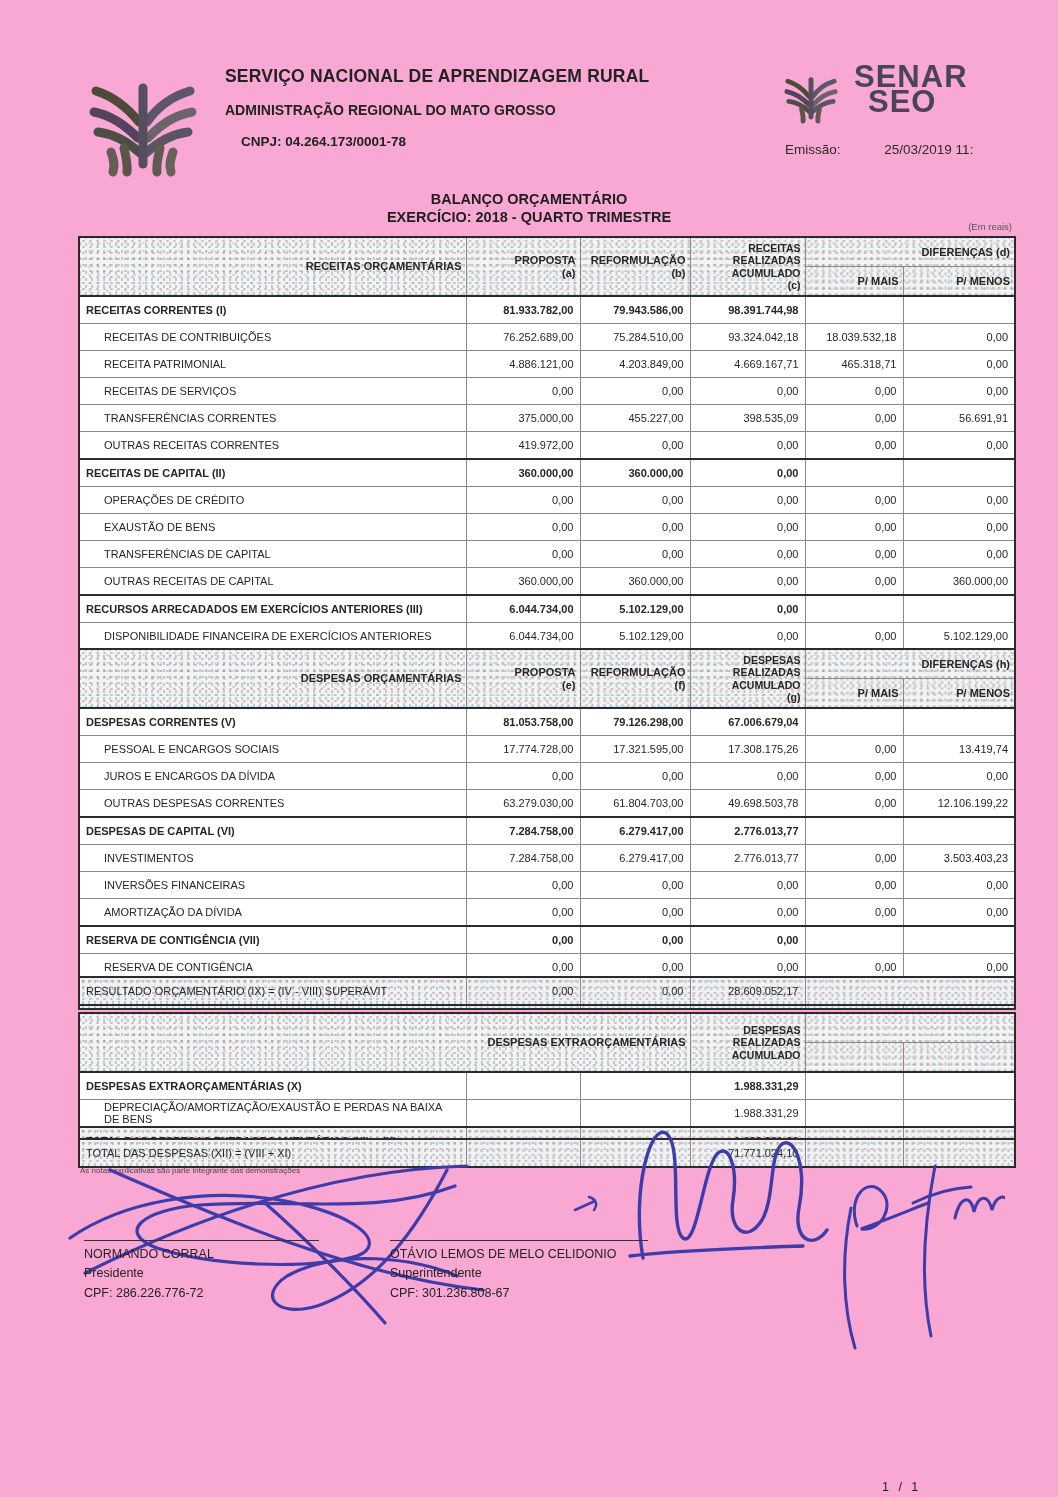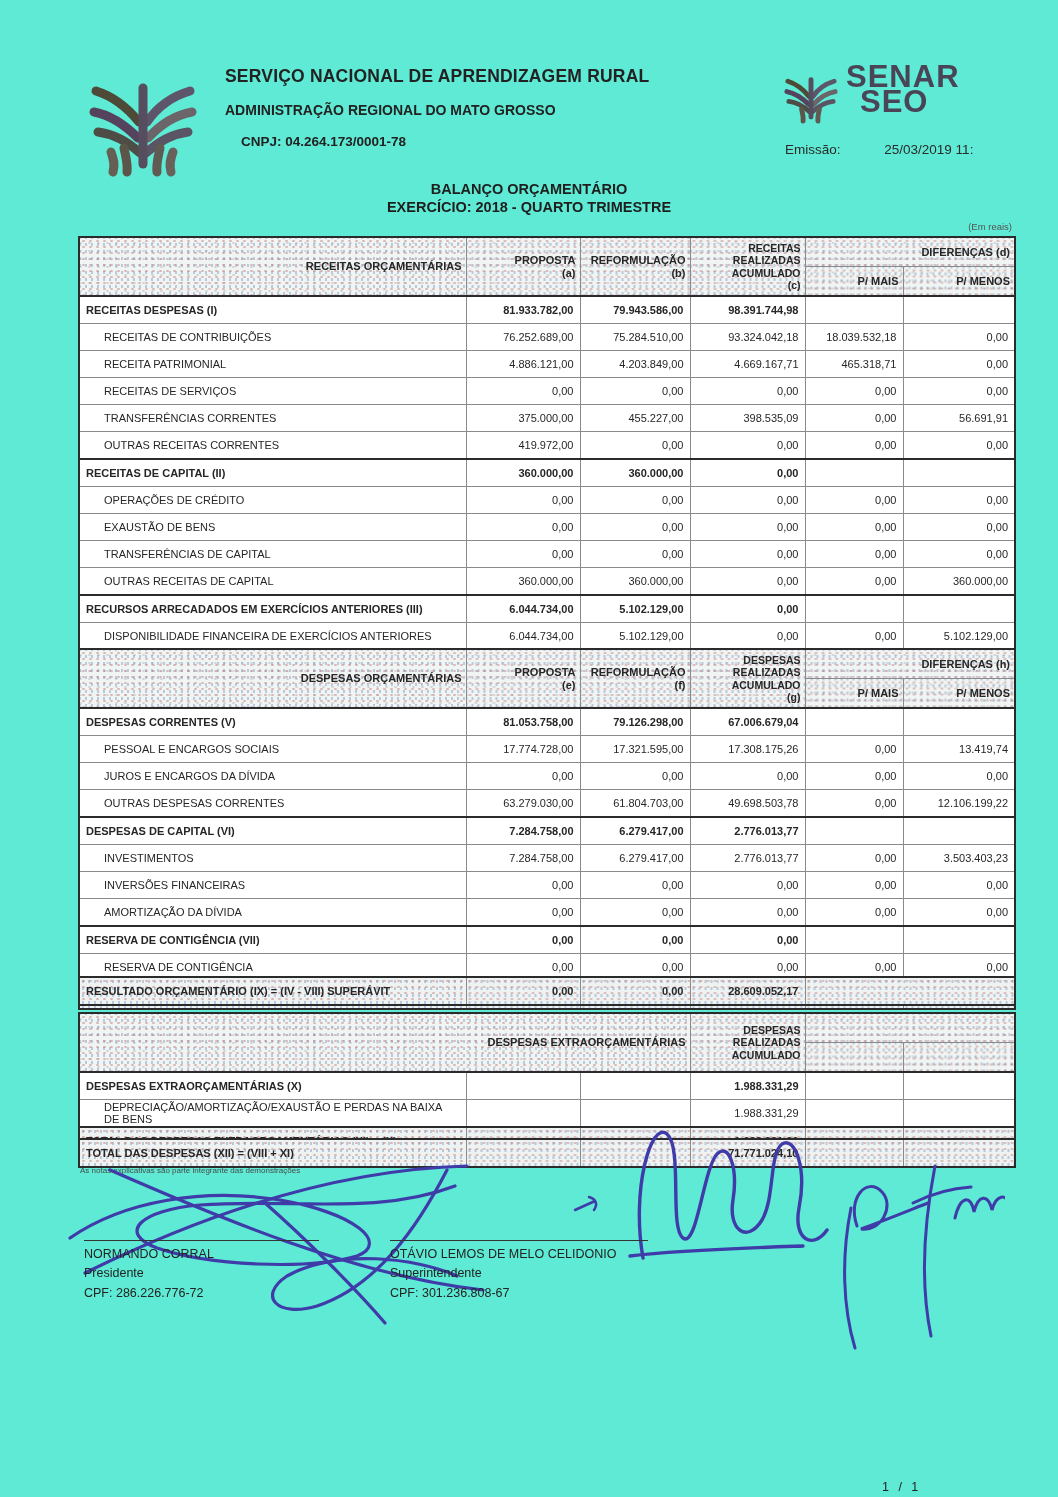--- a/index.html
+++ b/index.html
@@ -1,33 +1,33 @@
 <!DOCTYPE html>
 <html><head>
 <meta charset="utf-8">
 <style>
   html,body{margin:0;padding:0;background:#e8e8e8;}
   .page{
     position:relative;width:1058px;height:1497px;margin:0 auto;
-    background:#5eead4;overflow:hidden;
+    background:#f9a8d4;overflow:hidden;
     font-family:"Liberation Sans", sans-serif;color:#2e2e2e;
   }
   
   .logo-left{position:absolute;left:84px;top:60px;}
   .org-block{position:absolute;left:225px;top:66px;}
   .org-name{font-size:17.5px;font-weight:bold;letter-spacing:.2px;color:#222;}
   .org-region{font-size:14px;font-weight:bold;margin-top:15px;color:#222;}
   .org-cnpj{font-size:13.5px;font-weight:bold;margin-top:16px;color:#222;margin-left:16px;}
-  .logo-right{position:absolute;left:782px;top:64px;display:flex;align-items:flex-start;}
+  .logo-right{position:absolute;left:782px;top:64px;display:flex;align-items:flex-start;gap:8px;}
   .logo-right .senar-text{margin-left:6px;line-height:.82;font-weight:bold;color:#4a4457;}
   .senar-line1{font-size:31px;letter-spacing:1px;}
   .senar-line2{font-size:31px;letter-spacing:1px;margin-left:14px;}
   .emission{position:absolute;left:785px;top:142px;font-size:13.5px;color:#2a2a2a;}
   .emission .em-val{margin-left:40px;}
-  .doc-title{position:absolute;left:0;top:180px;width:100%;text-align:center;
+  .doc-title{position:absolute;left:0;top:190px;width:100%;text-align:center;
     font-size:14.5px;font-weight:bold;line-height:1.25;color:#1e1e1e;}
   .em-reais{position:absolute;right:46px;top:221px;font-size:9.5px;color:#555;}
   
   .tbl-wrap{position:absolute;left:78px;width:936px;}
   table{border-collapse:collapse;table-layout:fixed;width:936px;
     font-size:11px;color:#262626;}
   table, th, td{border:1px solid #8a8a8a;}
   table{border:2px solid #2b2b2b;}
   thead{border-bottom:2px solid #2b2b2b;}
   th{font-weight:bold;text-align:right;padding:2px 4px;white-space:pre-line;line-height:1.15;}
@@ -48,21 +48,21 @@
   tr.item td.lbl{padding-left:24px;}
   tr.section td, tr.total td{font-weight:bold;border-top:2px solid #2b2b2b;}
   tr.total td{
     background-color:#eef2f1;
     background-image:
       radial-gradient(rgba(195,120,120,.5) 1px, transparent 1.5px),
       radial-gradient(rgba(120,150,195,.45) 1px, transparent 1.5px);
     background-size:7px 6px,6px 7px;
   }
   table.single{border:2px solid #2b2b2b;}
-  table.single td{font-weight:bold;margin-left:22px;}
+  table.single td{font-weight:normal;margin-left:22px;}
   
   .footnote{position:absolute;left:80px;top:1166px;font-size:8px;color:#4a4a4a;}
   .sig-block{position:absolute;top:1240px;font-size:12.5px;line-height:1.55;color:#232323;}
   .sig-line{border-top:1.5px solid #333;margin-bottom:4px;}
   .sig-name{font-weight:normal;}
   .sig-svg{position:absolute;left:55px;top:1108px;pointer-events:none;}
   .page-num{position:absolute;left:882px;top:1480px;font-size:12.5px;letter-spacing:3px;color:#222;}
 </style>
 </head>
 <body>
@@ -150,21 +150,21 @@
 (c)</th>
           <th colspan="2" class="tex h-top">DIFERENÇAS (d)</th>
         </tr>
         <tr>
           <th class="tex h-top">P/ MAIS</th>
           <th class="tex h-top">P/ MENOS</th>
         </tr>
       </thead>
       <tbody>
           <tr class="section">
-            <td class="lbl">RECEITAS DESPESAS (I)</td>
+            <td class="lbl">RECEITAS CORRENTES (I)</td>
             <td class="val">81.933.782,00</td>
             <td class="val">79.943.586,00</td>
             <td class="val">98.391.744,98</td>
             <td class="val"></td>
             <td class="val"></td>
           </tr>
           <tr class="item">
             <td class="lbl">RECEITAS DE CONTRIBUIÇÕES</td>
             <td class="val">76.252.689,00</td>
             <td class="val">75.284.510,00</td>

